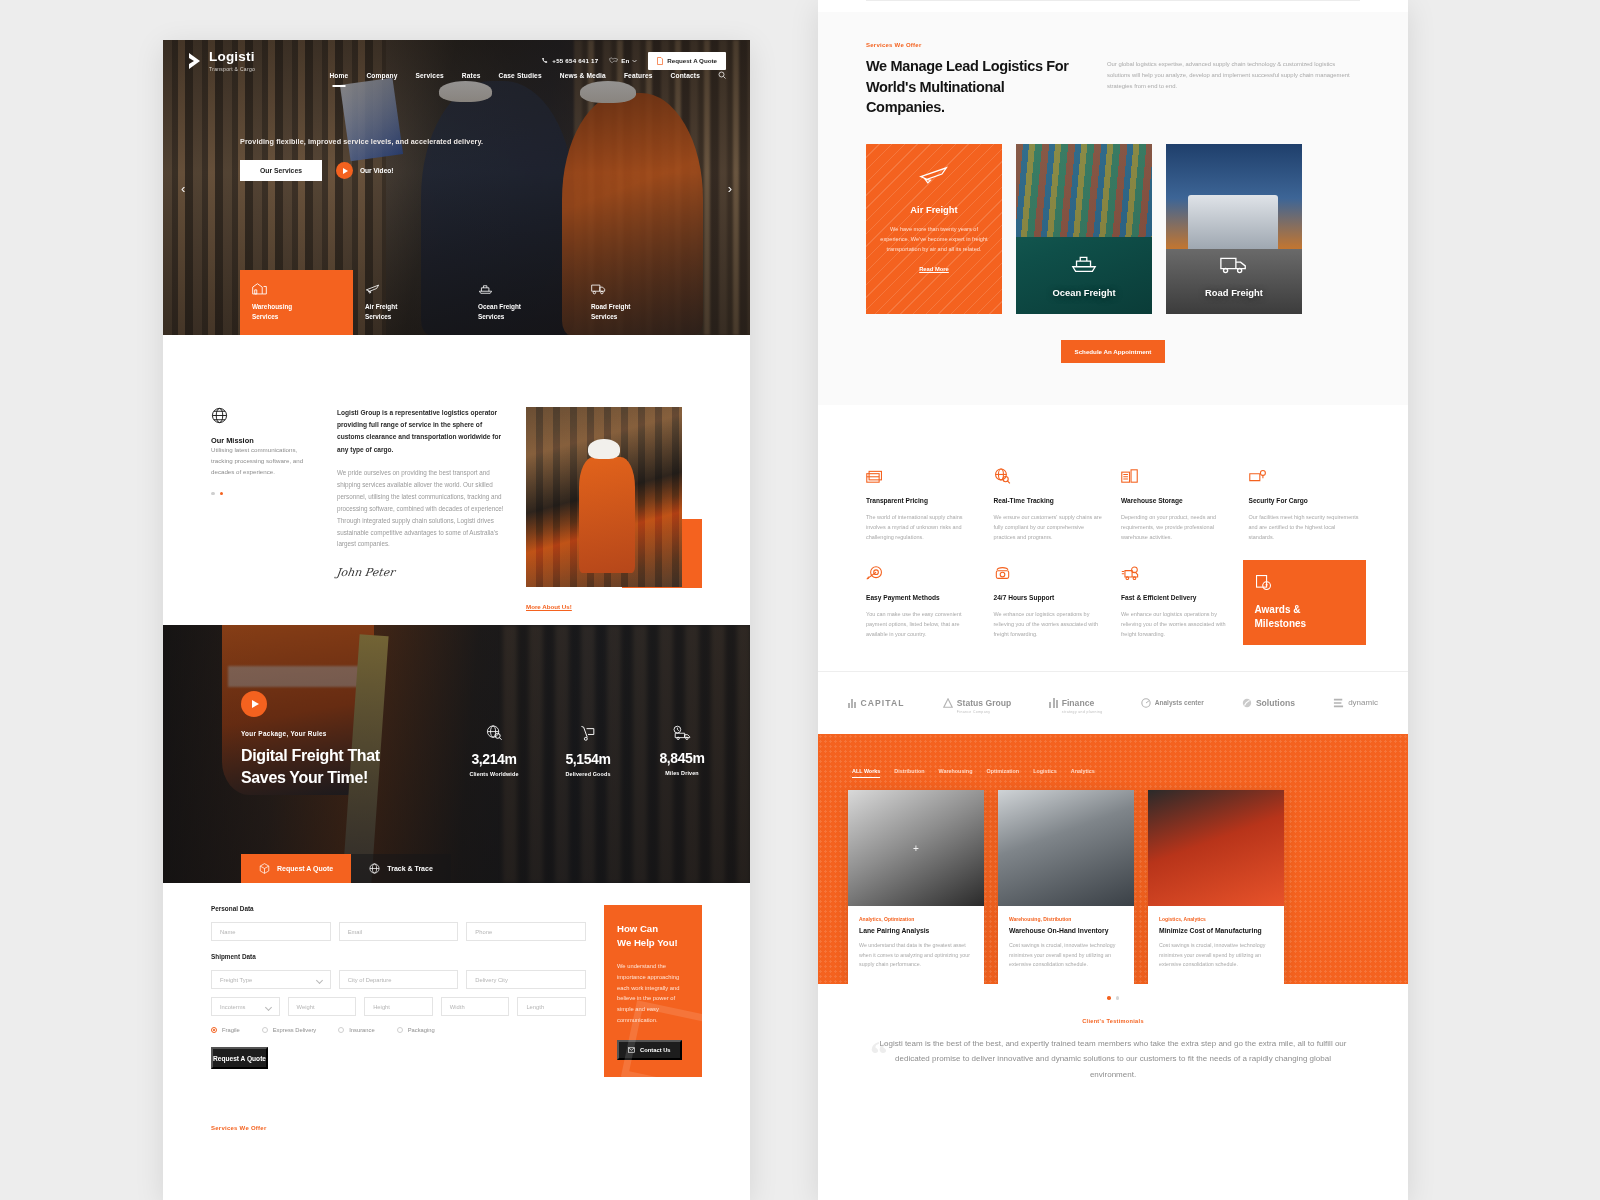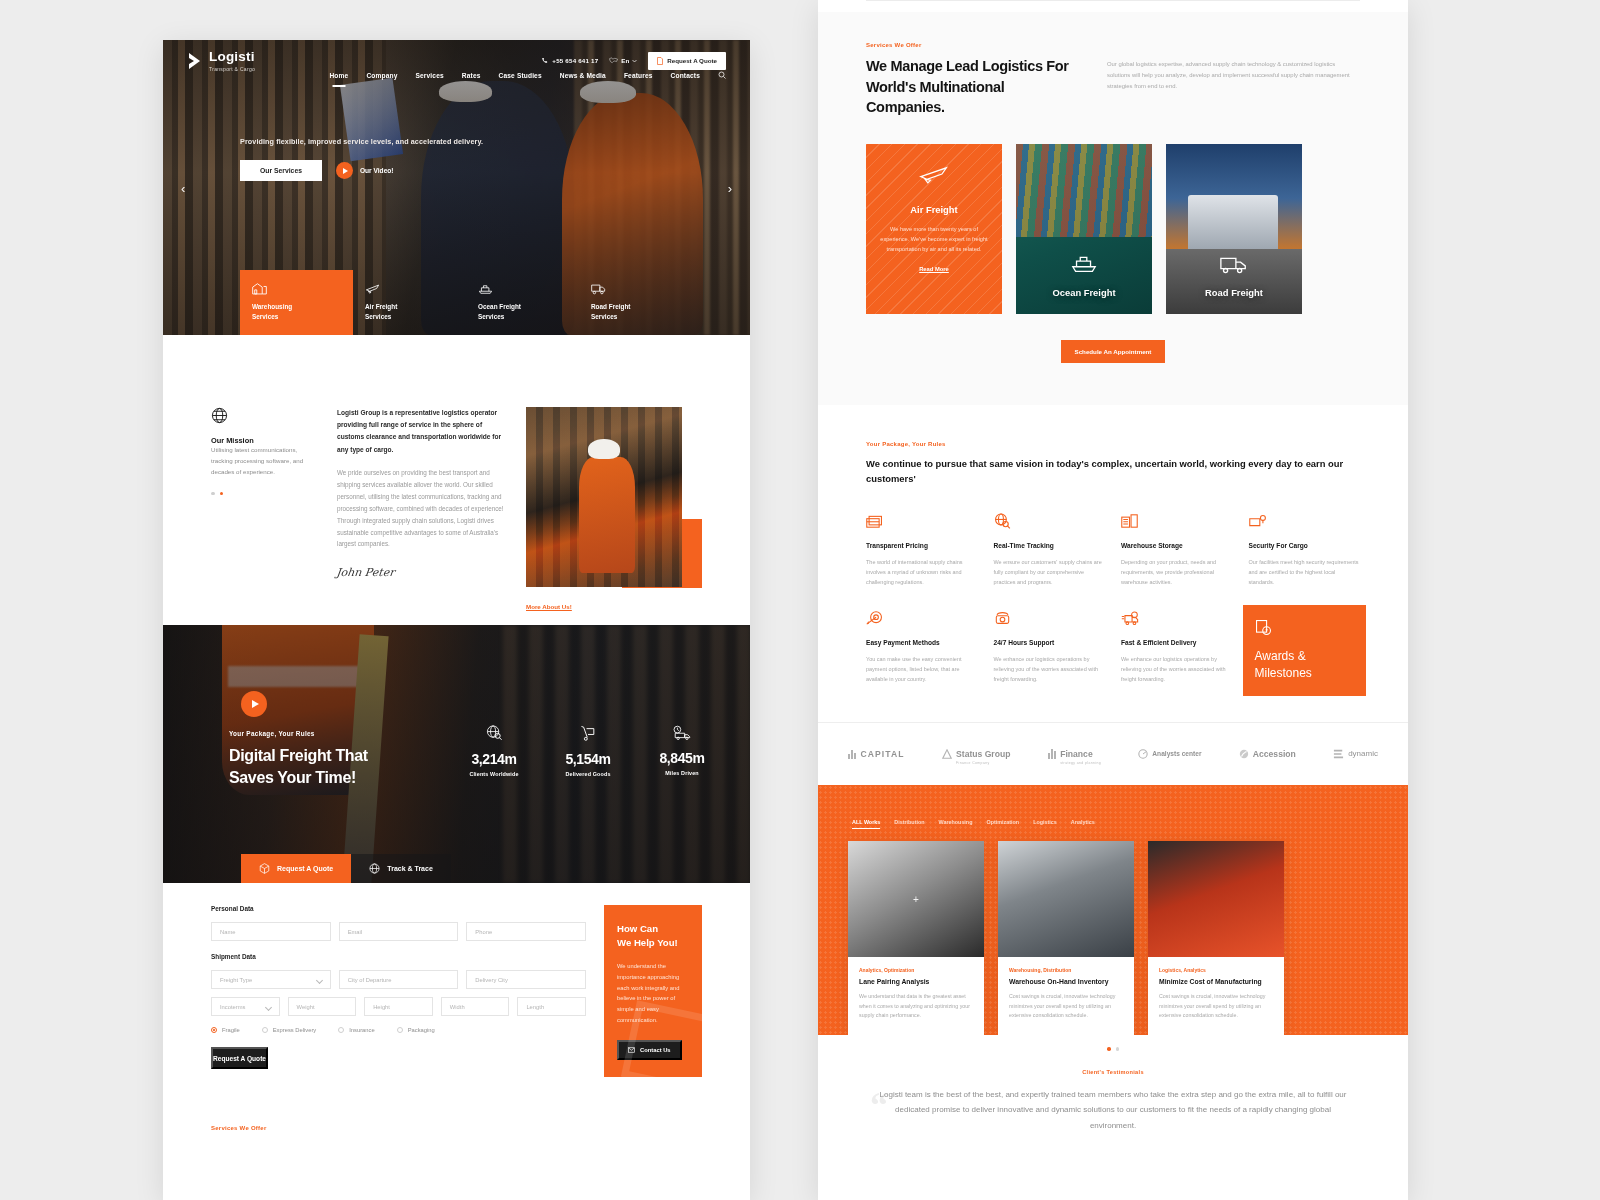--- a/index.html
+++ b/index.html
@@ -90,21 +90,21 @@
   
   .banner{position:relative;height:258px;overflow:hidden;
      background:linear-gradient(95deg,#1d1a18 0%,#3d2c22 20%,#6e3b1c 34%,#2a2522 52%,#20242b 70%,#2b2724 100%)}
   .banner:after{content:"";position:absolute;inset:0;background:linear-gradient(180deg,rgba(12,12,14,.45),rgba(12,12,14,.62))}
   .bn-vest{position:absolute;left:10%;top:-6%;width:26%;height:72%;background:linear-gradient(170deg,#ef6a1d,#c24c16 55%,#2a2a30);border-radius:8% 8% 18% 18%;filter:blur(.5px)}
   .bn-stripe{position:absolute;left:11%;top:16%;width:24%;height:8%;background:rgba(235,235,235,.55);filter:blur(1px)}
   .bn-jack{position:absolute;left:32%;top:4%;width:5%;height:96%;background:linear-gradient(180deg,#c9ad55,#6c6054);transform:rotate(4deg);filter:blur(.4px)}
   .bn-rack{position:absolute;right:0;top:0;width:42%;height:100%;background:repeating-linear-gradient(90deg,rgba(140,110,80,.35) 0 14px,rgba(40,34,28,.35) 14px 26px);filter:blur(2px)}
   .bplay{position:absolute;z-index:4;left:78px;top:66px;width:26px;height:26px;border-radius:50%;background:#f4621f;display:flex;align-items:center;justify-content:center}
   .bplay i{width:0;height:0;border-left:7px solid #fff;border-top:4.6px solid transparent;border-bottom:4.6px solid transparent;margin-left:2px;font-style:normal}
-  .bn-copy{position:absolute;z-index:4;left:66px;top:105px}
+  .bn-copy{position:absolute;z-index:4;left:78px;top:105px}
   .bn-copy .kick{color:#fff;font-size:6.4px;font-weight:700;letter-spacing:.3px}
   .bn-copy h3{margin-top:8px;color:#fff;font-size:16px;line-height:1.36;font-weight:800;letter-spacing:-.35px}
   .stats{position:absolute;z-index:4;right:38px;top:100px;display:flex;gap:34px}
   .stat{text-align:center;color:#fff;width:60px}
   .stat .si{display:block;margin:0 auto 10px}
   .stat b{display:block;font-size:14px;font-weight:800;letter-spacing:-.4px}
   .stat span{display:block;margin-top:4px;font-size:5.4px;font-weight:700;letter-spacing:.15px}
   .tabbar{position:absolute;z-index:5;left:78px;bottom:0;display:flex}
   .tab{display:flex;align-items:center;gap:7px;padding:9px 18px;color:#fff;font-size:7px;font-weight:700}
   .tab.on{background:#f4621f}
@@ -157,21 +157,21 @@
   .sched{margin:26px auto 0;display:block;background:#f4621f;color:#fff;font-size:6.2px;font-weight:700;padding:8px 14px;border:0;width:fit-content}
 
   .rmid{background:#fff;padding:36px 48px 30px}
   .feat-head h3{font-size:9.4px;line-height:1.62;font-weight:800;color:#141414;margin-top:9px}
   .grid4{display:grid;grid-template-columns:repeat(4,1fr);gap:22px 16px;margin-top:26px}
   .fitem .fic{color:#f4621f;margin-bottom:12px;display:block;height:18px}
   .fitem h5{font-size:6.6px;font-weight:700;color:#141414;margin-bottom:8px}
   .fitem p{font-size:5.5px;line-height:1.82;color:#a9a9a9}
   .awards{background:#f4621f;padding:14px 12px;margin:-4px -6px}
   .awards .aic{color:#fff;margin-bottom:12px;display:block}
-  .awards h5{color:#fff;font-size:12px;line-height:1.4;font-weight:400}
+  .awards h5{color:#fff;font-size:10px;line-height:1.4;font-weight:700}
 
   .logos{border-top:1px solid #eee;background:#fff;padding:20px 30px;display:flex;align-items:center;justify-content:space-between;gap:4px}
   .brand{display:flex;align-items:center;gap:4px;color:#8d8d8d;opacity:.75}
   .brand b{font-size:8.6px;font-weight:800;letter-spacing:1.1px;color:#6e6e6e}
   .brand .sub{font-size:3.4px;display:block;letter-spacing:.4px;color:#a6a6a6;font-weight:400}
   .bars{display:flex;align-items:flex-end;gap:1.2px;height:10px}
   .bars i{width:2px;background:#9a9a9a;display:block}
 
   .projects{background:#f4621f;position:relative;overflow:hidden;padding:20px 30px 0}
   .projects .map{position:absolute;inset:0;opacity:.12;background-image:radial-gradient(#fff 1px,transparent 1.2px);background-size:5px 5px}
@@ -510,24 +510,20 @@
               <circle cx="7" cy="17" r="2.2" fill="none" stroke="#fff" stroke-width="1.4"></circle>
               <circle cx="22" cy="17" r="2.2" fill="none" stroke="#fff" stroke-width="1.4"></circle>
             </svg>
           <div class="lbl">Road Freight</div>
         </div>
       </div>
       <button class="sched">Schedule An Appointment</button>
     </div>
 
     <div class="rmid">
-      <div class="feat-head">
-        <div class="kick">Your Package, Your Rules</div>
-        <h3>We continue to pursue that same vision in today's complex, uncertain world, working every day to earn our customers'</h3>
-      </div>
       <div class="grid4">
         <div class="fitem">
           <svg class="fic" width="17" height="15" viewBox="0 0 22 18">
               <rect x="4" y="3" width="16" height="11" fill="none" stroke="#f4621f" stroke-width="1.4"></rect>
               <rect x="1" y="6" width="16" height="11" fill="none" stroke="#f4621f" stroke-width="1.4"></rect>
               <path d="M1 10 H17" stroke="#f4621f" stroke-width="1.4"></path>
             </svg>
           <h5>Transparent Pricing</h5>
           <p>The world of international supply chains involves a myriad of unknown risks and challenging regulations.</p>
         </div>
@@ -630,21 +626,21 @@
             <circle cx="6" cy="6" r="5" fill="none" stroke="#9a9a9a" stroke-width="1.3"></circle>
             <path d="M6 6 L10 3" stroke="#9a9a9a" stroke-width="1.2"></path>
           </svg>
         <b style="letter-spacing:0;font-size:6.6px">Analysts center</b>
       </div>
       <div class="brand">
         <svg width="10" height="10" viewBox="0 0 12 12">
             <circle cx="6" cy="6" r="5" fill="#b9b9b9"></circle>
             <path d="M3 9 C5 4 8 4 9 3" stroke="#fff" stroke-width="1.4" fill="none"></path>
           </svg>
-        <b style="letter-spacing:0">Accession</b>
+        <b style="letter-spacing:0">Solutions</b>
       </div>
       <div class="brand">
         <svg width="11" height="10" viewBox="0 0 13 12">
             <path d="M1 2 H11 M1 6 H10 M1 10 H12" stroke="#9a9a9a" stroke-width="2"></path>
           </svg>
         <b style="letter-spacing:0;font-weight:400;font-size:8px">dynamic</b>
       </div>
     </div>
 
     <div class="projects">

